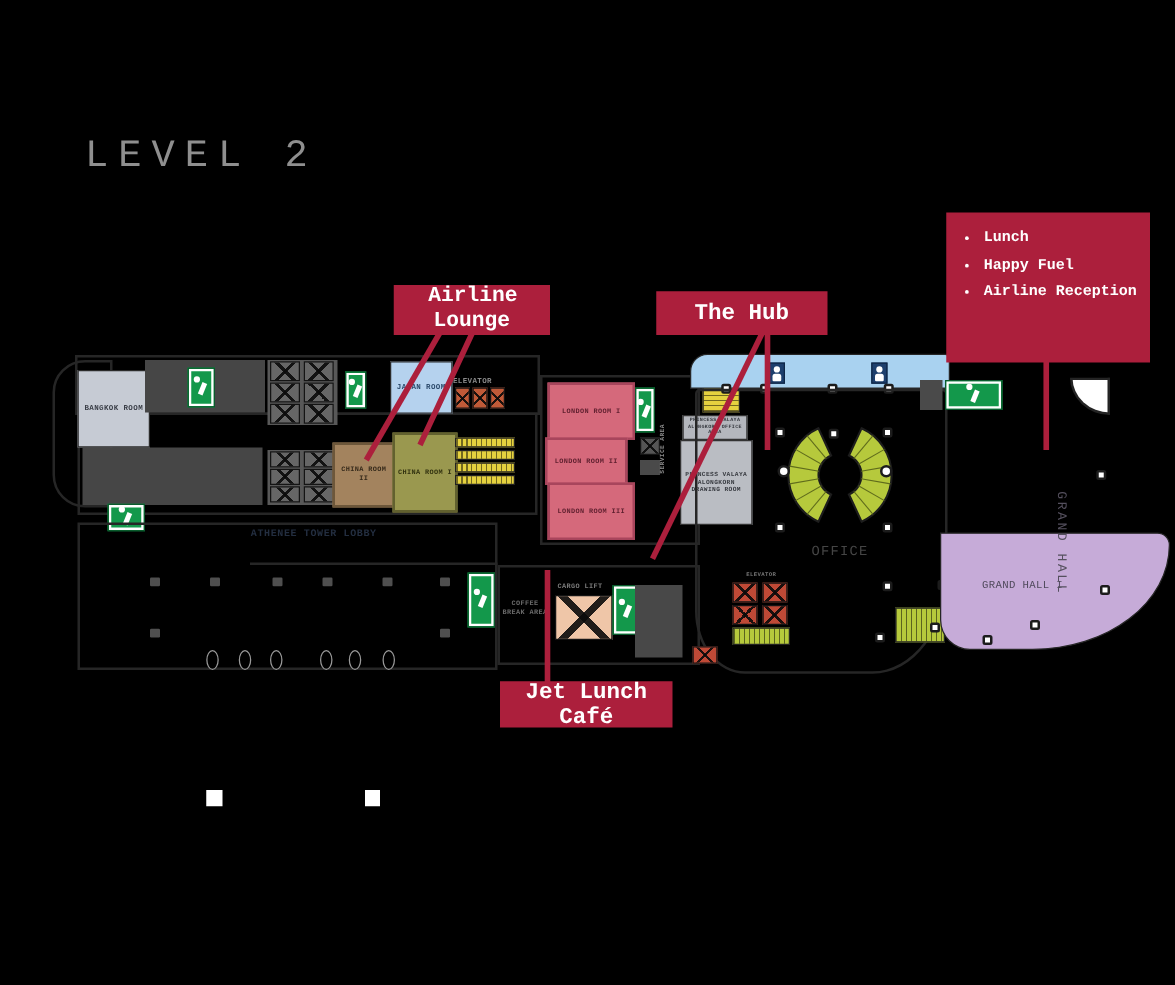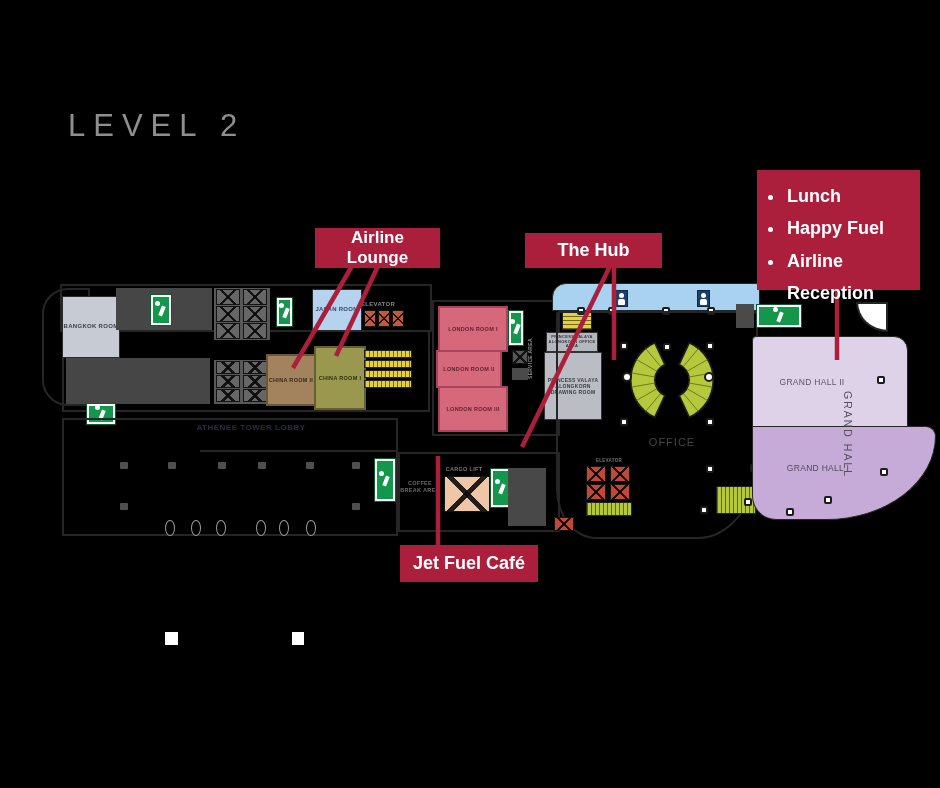--- a/index.html
+++ b/index.html
@@ -1,17 +1,17 @@
 <!DOCTYPE html>
 <html><head>
 <meta charset="utf-8">
 <style>
   html,body{margin:0;padding:0;background:#000;}
   #canvas{position:relative;width:940px;height:788px;background:#000;overflow:hidden;
-          font-family:Liberation Sans, sans-serif;}
+          font-family:Liberation Mono, monospace;}
   .abs{position:absolute;}
   .outline{position:absolute;border:2px solid #262626;box-sizing:border-box;}
   .rlabel{position:absolute;display:flex;align-items:center;justify-content:center;
           text-align:center;font-weight:bold;line-height:1.2;letter-spacing:.3px;}
   
   .exit{position:absolute;background:#13984B;border:1.5px solid #0a5c2d;
         box-shadow:inset 0 0 0 2px #fff;box-sizing:border-box;}
   .exit::before{content:"";position:absolute;width:5px;height:5px;background:#fff;
         border-radius:50%;left:calc(50% - 6px);top:calc(50% - 9px);}
   .exit::after{content:"";position:absolute;width:4px;height:10px;background:#fff;
@@ -34,21 +34,21 @@
   .pillar-dark{position:absolute;width:8px;height:7px;background:#4f4f4f;border-radius:1px;}
   .oval{position:absolute;width:10px;height:16px;border:1.5px solid #9a9a9a;border-radius:50%;
         background:#000;box-sizing:border-box;}
   .callout{position:absolute;background:#AC1F3C;color:#fff;font-weight:bold;
            display:flex;align-items:center;justify-content:center;text-align:center;z-index:30;}
   #title{position:absolute;left:68px;top:108px;color:#8F8F8F;font-size:31px;
          letter-spacing:8px;font-weight:400;}
   #events-box{position:absolute;left:757px;top:170px;width:163px;height:120px;background:#AC1F3C;
          z-index:30;box-sizing:border-box;padding:10px 8px 8px 6px;}
   #events-box ul{margin:0;padding-left:22px;list-style:disc outside;}
-  #events-box li{color:#fff;font-weight:bold;font-size:18px;line-height:1.8;padding-left:2px;}
+  #events-box li{color:#fff;font-weight:bold;font-size:12px;line-height:1.8;padding-left:2px;}
   .legend-swatch{position:absolute;width:13px;height:13px;background:#fff;}
   svg.lines{position:absolute;left:0;top:0;z-index:20;pointer-events:none;}
 </style>
 </head>
 <body>
 
 <div id="canvas">
 
   <div id="title">LEVEL 2</div>
 
@@ -217,23 +217,20 @@
   <div class="xbox" style="left:586px;top:484px;width:20px;height:16px;background-color:#BF4936;"></div>
   <div class="xbox" style="left:610px;top:484px;width:20px;height:16px;background-color:#BF4936;"></div>
   <div class="stripes-x" style="position:absolute;left:586px;top:502px;width:46px;height:14px;background-color:#B6C93C;border:1.5px solid #222;box-sizing:border-box;"></div>
   <div class="xbox" style="left:554px;top:517px;width:20px;height:14px;background-color:#BF4936;"></div>
   <div class="stripes-x" style="position:absolute;left:716px;top:486px;width:40px;height:28px;background-color:#B6C93C;border:1.5px solid #222;box-sizing:border-box;"></div>
 
   <div class="abs" style="left:736px;top:304px;width:18px;height:24px;background:#4a4a4a;"></div>
   <div class="exit" style="left:756px;top:304px;width:46px;height:24px;"></div>
   <div class="abs" style="left:856px;top:302px;width:32px;height:30px;background:#fff;border:2px solid #242424;border-radius:0 0 0 100%;box-sizing:border-box;"></div>
 
-  <div class="rlabel" style="left:752px;top:336px;width:154px;height:90px;background:#DDD2E8;border:1.5px solid #262626;font-size:8.5px;color:#5b5564;font-weight:normal;border-radius:4px 14px 0 0;">
-    <span style="margin-right:36px;">GRAND HALL II</span>
-  </div>
   <div class="rlabel" style="left:752px;top:426px;width:182px;height:92px;background:#C6ABD8;border:1.5px solid #262626;font-size:8.5px;color:#504a5c;font-weight:normal;border-radius:0 10px 110px 24px / 0 10px 84px 24px;">
     <span style="margin-right:52px;margin-bottom:10px;">GRAND HALL I</span>
   </div>
   <div class="rlabel" style="left:840px;top:388px;width:16px;height:94px;font-size:10.5px;color:#55505e;font-weight:normal;letter-spacing:2px;writing-mode:vertical-rl;z-index:6;">
     <span>GRAND HALL</span>
   </div>
   <div class="pillar" style="left:877px;top:376px;z-index:6;"></div>
   <div class="pillar" style="left:880px;top:468px;z-index:6;"></div>
   <div class="pillar" style="left:824px;top:496px;z-index:6;"></div>
   <div class="pillar" style="left:786px;top:508px;z-index:6;"></div>
@@ -250,21 +247,21 @@
     </g>
   </svg>
 
   <div class="callout" style="left:525px;top:233px;width:137px;height:35px;font-size:18px;">
     <span>The Hub</span>
   </div>
   <div class="callout" style="left:315px;top:228px;width:125px;height:40px;font-size:17px;line-height:1.15;">
     <span style="display:block;width:70px;">Airline Lounge</span>
   </div>
   <div class="callout" style="left:400px;top:545px;width:138px;height:37px;font-size:18px;">
-    <span>Jet Fuel Café</span>
+    <span>Jet Lunch Café</span>
   </div>
   <div id="events-box">
     <ul>
       <li>Lunch</li>
       <li>Happy Fuel</li>
       <li>Airline Reception</li>
     </ul>
   </div>
 
   <div class="legend-swatch" style="left:165px;top:632px;"></div>

